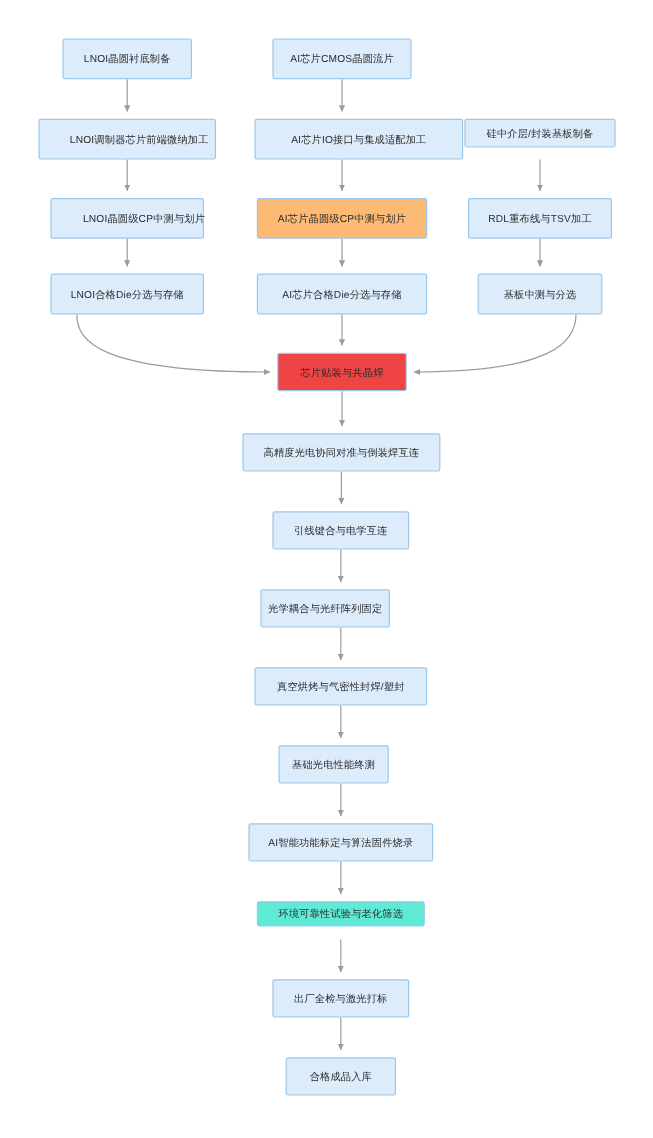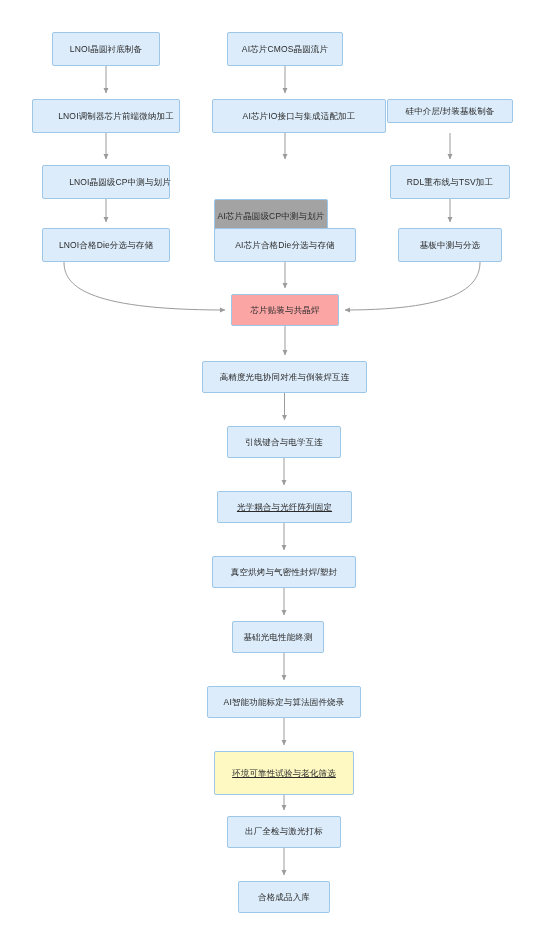--- a/index.html
+++ b/index.html
@@ -90,59 +90,59 @@
       </div>
       <div class="node" style="left: 212px; top: 99px; width: 174px; height: 34px; background: rgb(220, 236, 251); border-color: rgb(156, 199, 232);">
         <span>AI芯片IO接口与集成适配加工</span>
       </div>
       <div class="node" style="left: 387px; top: 99px; width: 126px; height: 24px; background: rgb(220, 236, 251); border-color: rgb(156, 199, 232);">
         <span>硅中介层/封装基板制备</span>
       </div>
       <div class="node" style="left: 42px; top: 165px; width: 128px; height: 34px; background: rgb(220, 236, 251); border-color: rgb(156, 199, 232); padding-left: 32px;">
         <span>LNOI晶圆级CP中测与划片</span>
       </div>
-      <div class="node" style="left: 214px; top: 165px; width: 114px; height: 34px; background: #a3a3a3; border-color: rgb(156, 199, 232); margin-top: 34px;">
+      <div class="node" style="left: 214px; top: 165px; width: 142px; height: 34px; background: #fdba74; border-color: rgb(156, 199, 232);">
         <span>AI芯片晶圆级CP中测与划片</span>
       </div>
       <div class="node" style="left: 390px; top: 165px; width: 120px; height: 34px; background: rgb(220, 236, 251); border-color: rgb(156, 199, 232);">
         <span>RDL重布线与TSV加工</span>
       </div>
       <div class="node" style="left: 42px; top: 228px; width: 128px; height: 34px; background: rgb(220, 236, 251); border-color: rgb(156, 199, 232);">
         <span>LNOI合格Die分选与存储</span>
       </div>
       <div class="node" style="left: 214px; top: 228px; width: 142px; height: 34px; background: rgb(220, 236, 251); border-color: rgb(156, 199, 232);">
         <span>AI芯片合格Die分选与存储</span>
       </div>
       <div class="node" style="left: 398px; top: 228px; width: 104px; height: 34px; background: rgb(220, 236, 251); border-color: rgb(156, 199, 232);">
         <span>基板中测与分选</span>
       </div>
-      <div class="node" style="left: 231px; top: 294px; width: 108px; height: 32px; background: #fca5a5; border-color: rgb(156, 199, 232);">
+      <div class="node" style="left: 231px; top: 294px; width: 108px; height: 32px; background: #ef4444; border-color: rgb(156, 199, 232);">
         <span>芯片贴装与共晶焊</span>
       </div>
       <div class="node" style="left: 202px; top: 361px; width: 165px; height: 32px; background: rgb(220, 236, 251); border-color: rgb(156, 199, 232);">
         <span>高精度光电协同对准与倒装焊互连</span>
       </div>
       <div class="node" style="left: 227px; top: 426px; width: 114px; height: 32px; background: rgb(220, 236, 251); border-color: rgb(156, 199, 232);">
         <span>引线键合与电学互连</span>
       </div>
-      <div class="node" style="left: 217px; top: 491px; width: 135px; height: 32px; background: rgb(220, 236, 251); border-color: rgb(156, 199, 232); text-decoration: underline;">
+      <div class="node" style="left: 217px; top: 491px; width: 108px; height: 32px; background: rgb(220, 236, 251); border-color: rgb(156, 199, 232);">
         <span>光学耦合与光纤阵列固定</span>
       </div>
       <div class="node" style="left: 212px; top: 556px; width: 144px; height: 32px; background: rgb(220, 236, 251); border-color: rgb(156, 199, 232);">
         <span>真空烘烤与气密性封焊/塑封</span>
       </div>
       <div class="node" style="left: 232px; top: 621px; width: 92px; height: 32px; background: rgb(220, 236, 251); border-color: rgb(156, 199, 232);">
         <span>基础光电性能终测</span>
       </div>
       <div class="node" style="left: 207px; top: 686px; width: 154px; height: 32px; background: rgb(220, 236, 251); border-color: rgb(156, 199, 232);">
         <span>AI智能功能标定与算法固件烧录</span>
       </div>
-      <div class="node" style="left: 214px; top: 751px; width: 140px; height: 44px; background: #fef9c3; border-color: rgb(156, 199, 232); text-decoration: underline;">
+      <div class="node" style="left: 214px; top: 751px; width: 140px; height: 21px; background: #5eead4; border-color: rgb(156, 199, 232);">
         <span>环境可靠性试验与老化筛选</span>
       </div>
-      <div class="node" style="left: 227px; top: 816px; width: 114px; height: 32px; background: rgb(220, 236, 251); border-color: rgb(156, 199, 232); font-family: Liberation Mono, monospace;">
+      <div class="node" style="left: 227px; top: 816px; width: 114px; height: 32px; background: rgb(220, 236, 251); border-color: rgb(156, 199, 232);">
         <span>出厂全检与激光打标</span>
       </div>
       <div class="node" style="left: 238px; top: 881px; width: 92px; height: 32px; background: rgb(220, 236, 251); border-color: rgb(156, 199, 232);">
         <span>合格成品入库</span>
       </div>
     </div>
 </div>
 
 </body></html>

